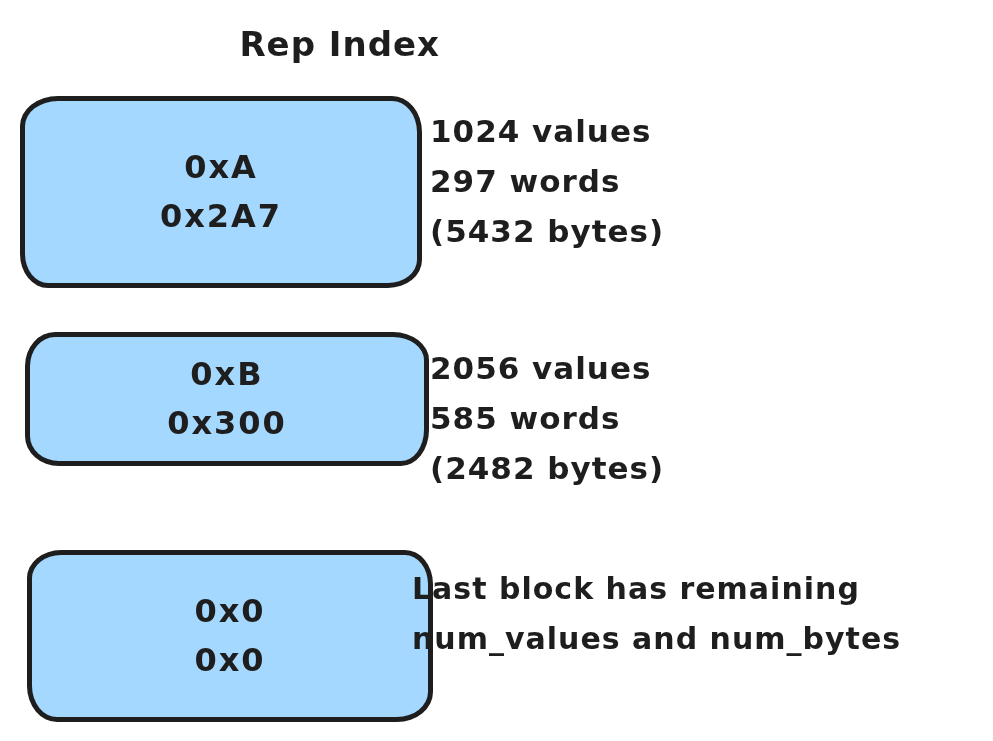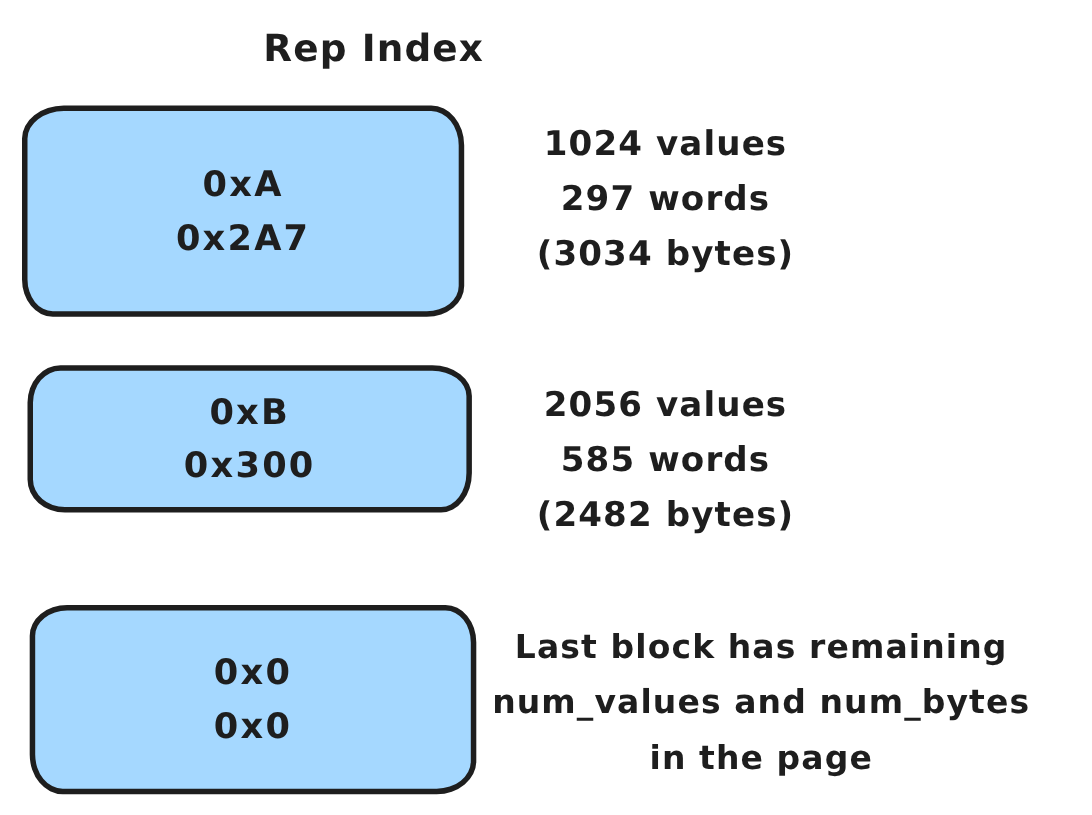--- a/index.html
+++ b/index.html
@@ -49,21 +49,21 @@
     font-size: 32px;
     font-weight: 600;
     letter-spacing: 2px;
     line-height: 1.1;
     color: var(--stroke);
   }
   .annotation {
     position: absolute;
     display: flex;
     flex-direction: column;
-    align-items: center;
+    align-items: flex-start;
     text-align: center;
     font-size: 31px;
     font-weight: 600;
     letter-spacing: 1px;
     line-height: 1.62;
     color: var(--stroke);
   }
   .annotation.a0 { left: 430px; top: 106px; width: 350px; }
   .annotation.a1 { left: 430px; top: 343px; width: 350px; }
   .annotation.a2 { left: 412px; top: 564px; width: 560px; font-size: 30px; line-height: 1.68; }
@@ -75,36 +75,35 @@
 
   <div class="diagram-title">Rep Index</div>
 
   <div class="rep-block b0">
     <div class="value">0xA</div>
     <div class="value">0x2A7</div>
   </div>
   <div class="annotation a0">
     <div>1024 values</div>
     <div>297 words</div>
-    <div>(3034 bytes)</div>
+    <div>(5432 bytes)</div>
   </div>
 
   <div class="rep-block b1">
     <div class="value">0xB</div>
     <div class="value">0x300</div>
   </div>
   <div class="annotation a1">
     <div>2056 values</div>
     <div>585 words</div>
     <div>(2482 bytes)</div>
   </div>
 
   <div class="rep-block b2">
     <div class="value">0x0</div>
     <div class="value">0x0</div>
   </div>
   <div class="annotation a2">
     <div>Last block has remaining</div>
     <div>num_values and num_bytes</div>
-    <div>in the page</div>
   </div>
 
 </div>
 
 </body></html>

